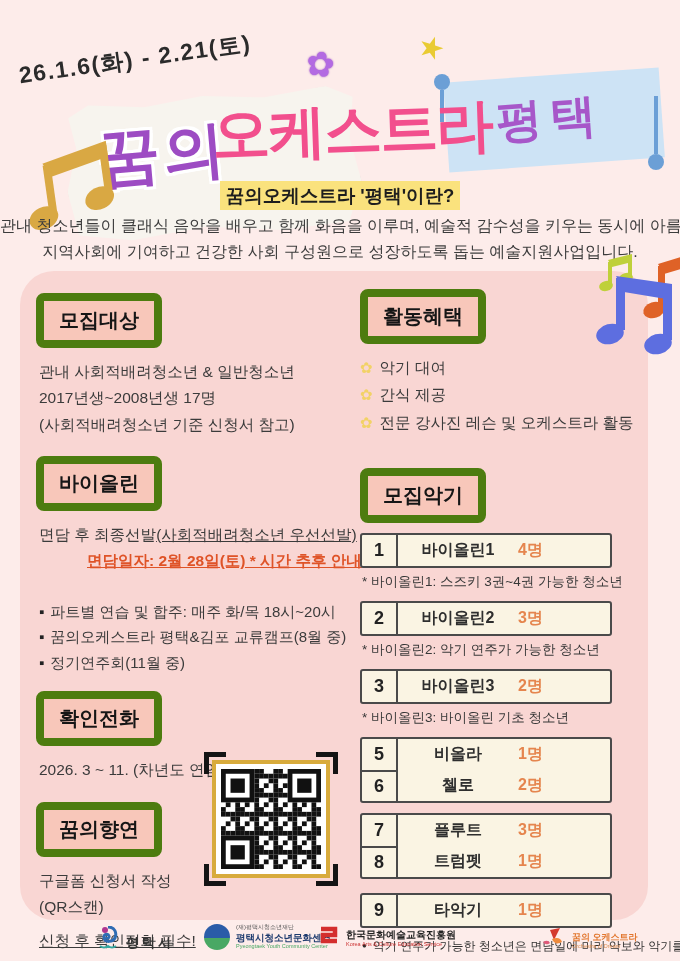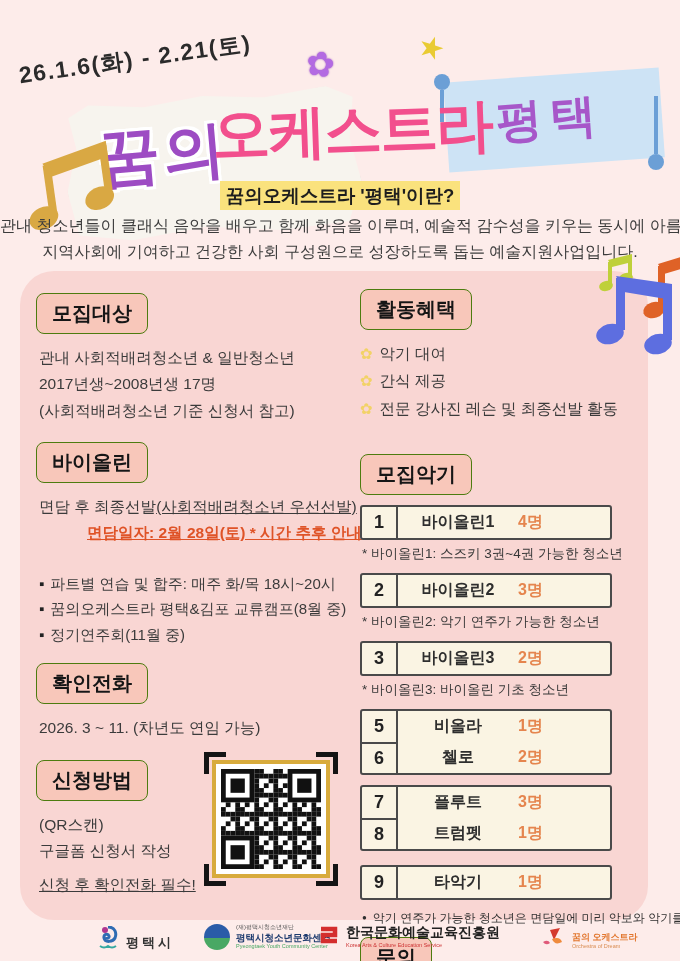--- a/index.html
+++ b/index.html
@@ -49,21 +49,21 @@
   .intro-text p { white-space:nowrap; }
 
   .notes-cluster { position:absolute; right:-10px; top:242px; z-index:3; }
 
   
   .panel { position:absolute; left:20px; top:271px; width:628px; height:649px;
     background:#f9d6d3; border-radius:34px; }
   .col-left  { position:absolute; left:16px;  top:22px; width:315px; }
   .col-right { position:absolute; left:340px; top:18px; width:285px; }
 
-  .badge { display:inline-block; background:#f8c7ba; border:1px solid #4d7c0f;
+  .badge { display:inline-block; background:#f8c7ba; border:8px solid #4d7c0f;
     border-radius:8px; padding:6px 15px; font-size:20px; font-weight:800; color:#161616;
     white-space:nowrap; }
 
   .body-text { font-size:15.5px; line-height:1.7; margin:11px 0 18px 3px; }
   .body-text p { white-space:nowrap; }
   .u { text-decoration:underline;margin-top:8px; }
   .alert { color:#df5327; font-weight:700; text-decoration:underline;margin-left:48px; }
 
   ul.squares { list-style:none; margin:24px 0 16px 3px; }
   ul.squares li { font-size:15px; line-height:1.7; white-space:nowrap; }
@@ -106,21 +106,21 @@
   .logo-1 { left:96px; top:6px; }
   .logo-2 { left:204px; top:4px; }
   .logo-3 { left:318px; top:4px; }
   .logo-4 { left:540px; top:6px; }
   .logo-1 .t { font-size:13px; font-weight:700; color:#333; letter-spacing:3px; }
   .logo-mark-2 { width:26px; height:26px; border-radius:50%;
     background:linear-gradient(#2a5ca8 55%, #49a864 45%); }
   .logo-2 .s1 { font-size:6px; color:#555; }
   .logo-2 .s2 { font-size:9.5px; font-weight:700; color:#1d3a6e; }
   .logo-2 .s3 { font-size:5.5px; color:#49a864; }
-  .logo-3 .s2 { font-size:14px; font-weight:700; color:#222; }
+  .logo-3 .s2 { font-size:10px; font-weight:700; color:#222; }
   .logo-3 .s3 { font-size:5.5px; color:#c33; }
   .logo-4 .s2 { font-size:9px; font-weight:700; color:#e2762e; }
   .logo-4 .s3 { font-size:5.5px; color:#d98c52; }
   .lcol { display:flex; flex-direction:column; line-height:1.25; }
 </style>
 </head>
 <body>
 
 <div class="poster">
 
@@ -179,24 +179,24 @@
         <li>파트별 연습 및 합주: 매주 화/목 18시~20시</li>
         <li>꿈의오케스트라 평택&amp;김포 교류캠프(8월 중)</li>
         <li>정기연주회(11월 중)</li>
       </ul>
 
       <div class="badge">확인전화</div>
       <div class="body-text">
         <p>2026. 3 ~ 11. (차년도 연임 가능)</p>
       </div>
 
-      <div class="badge">신청방법</div>
+      <div class="badge">꿈의향연</div>
       <div class="body-text">
+        <p>구글폼 신청서 작성</p>
         <p>(QR스캔)</p>
-        <p>구글폼 신청서 작성</p>
         <p class="u">신청 후 확인전화 필수!</p>
       </div>
     </div>
 
     <div class="qr-frame">
       <div class="qr-corner tl"></div>
       <div class="qr-corner tr"></div>
       <div class="qr-corner bl"></div>
       <div class="qr-corner br"></div>
       <div class="qr-gold">
@@ -396,21 +396,21 @@
             <rect x="9.523809523809524" y="76.19047619047619" width="14.285714285714285" height="14.285714285714285" fill="#111"></rect>
           </svg>
       </div>
     </div>
 
     <div class="col-right">
       <div class="badge">활동혜택</div>
       <ul class="flowers">
         <li>악기 대여</li>
         <li>간식 제공</li>
-        <li>전문 강사진 레슨 및 최종선발 활동</li>
+        <li>전문 강사진 레슨 및 오케스트라 활동</li>
       </ul>
 
       <div class="badge">모집악기</div>
 
       <div class="inst-box">
         <div class="inst-row">
           <div class="inst-no">1</div>
           <div class="inst-name">바이올린1</div>
           <div class="inst-count">4명</div>
         </div>

